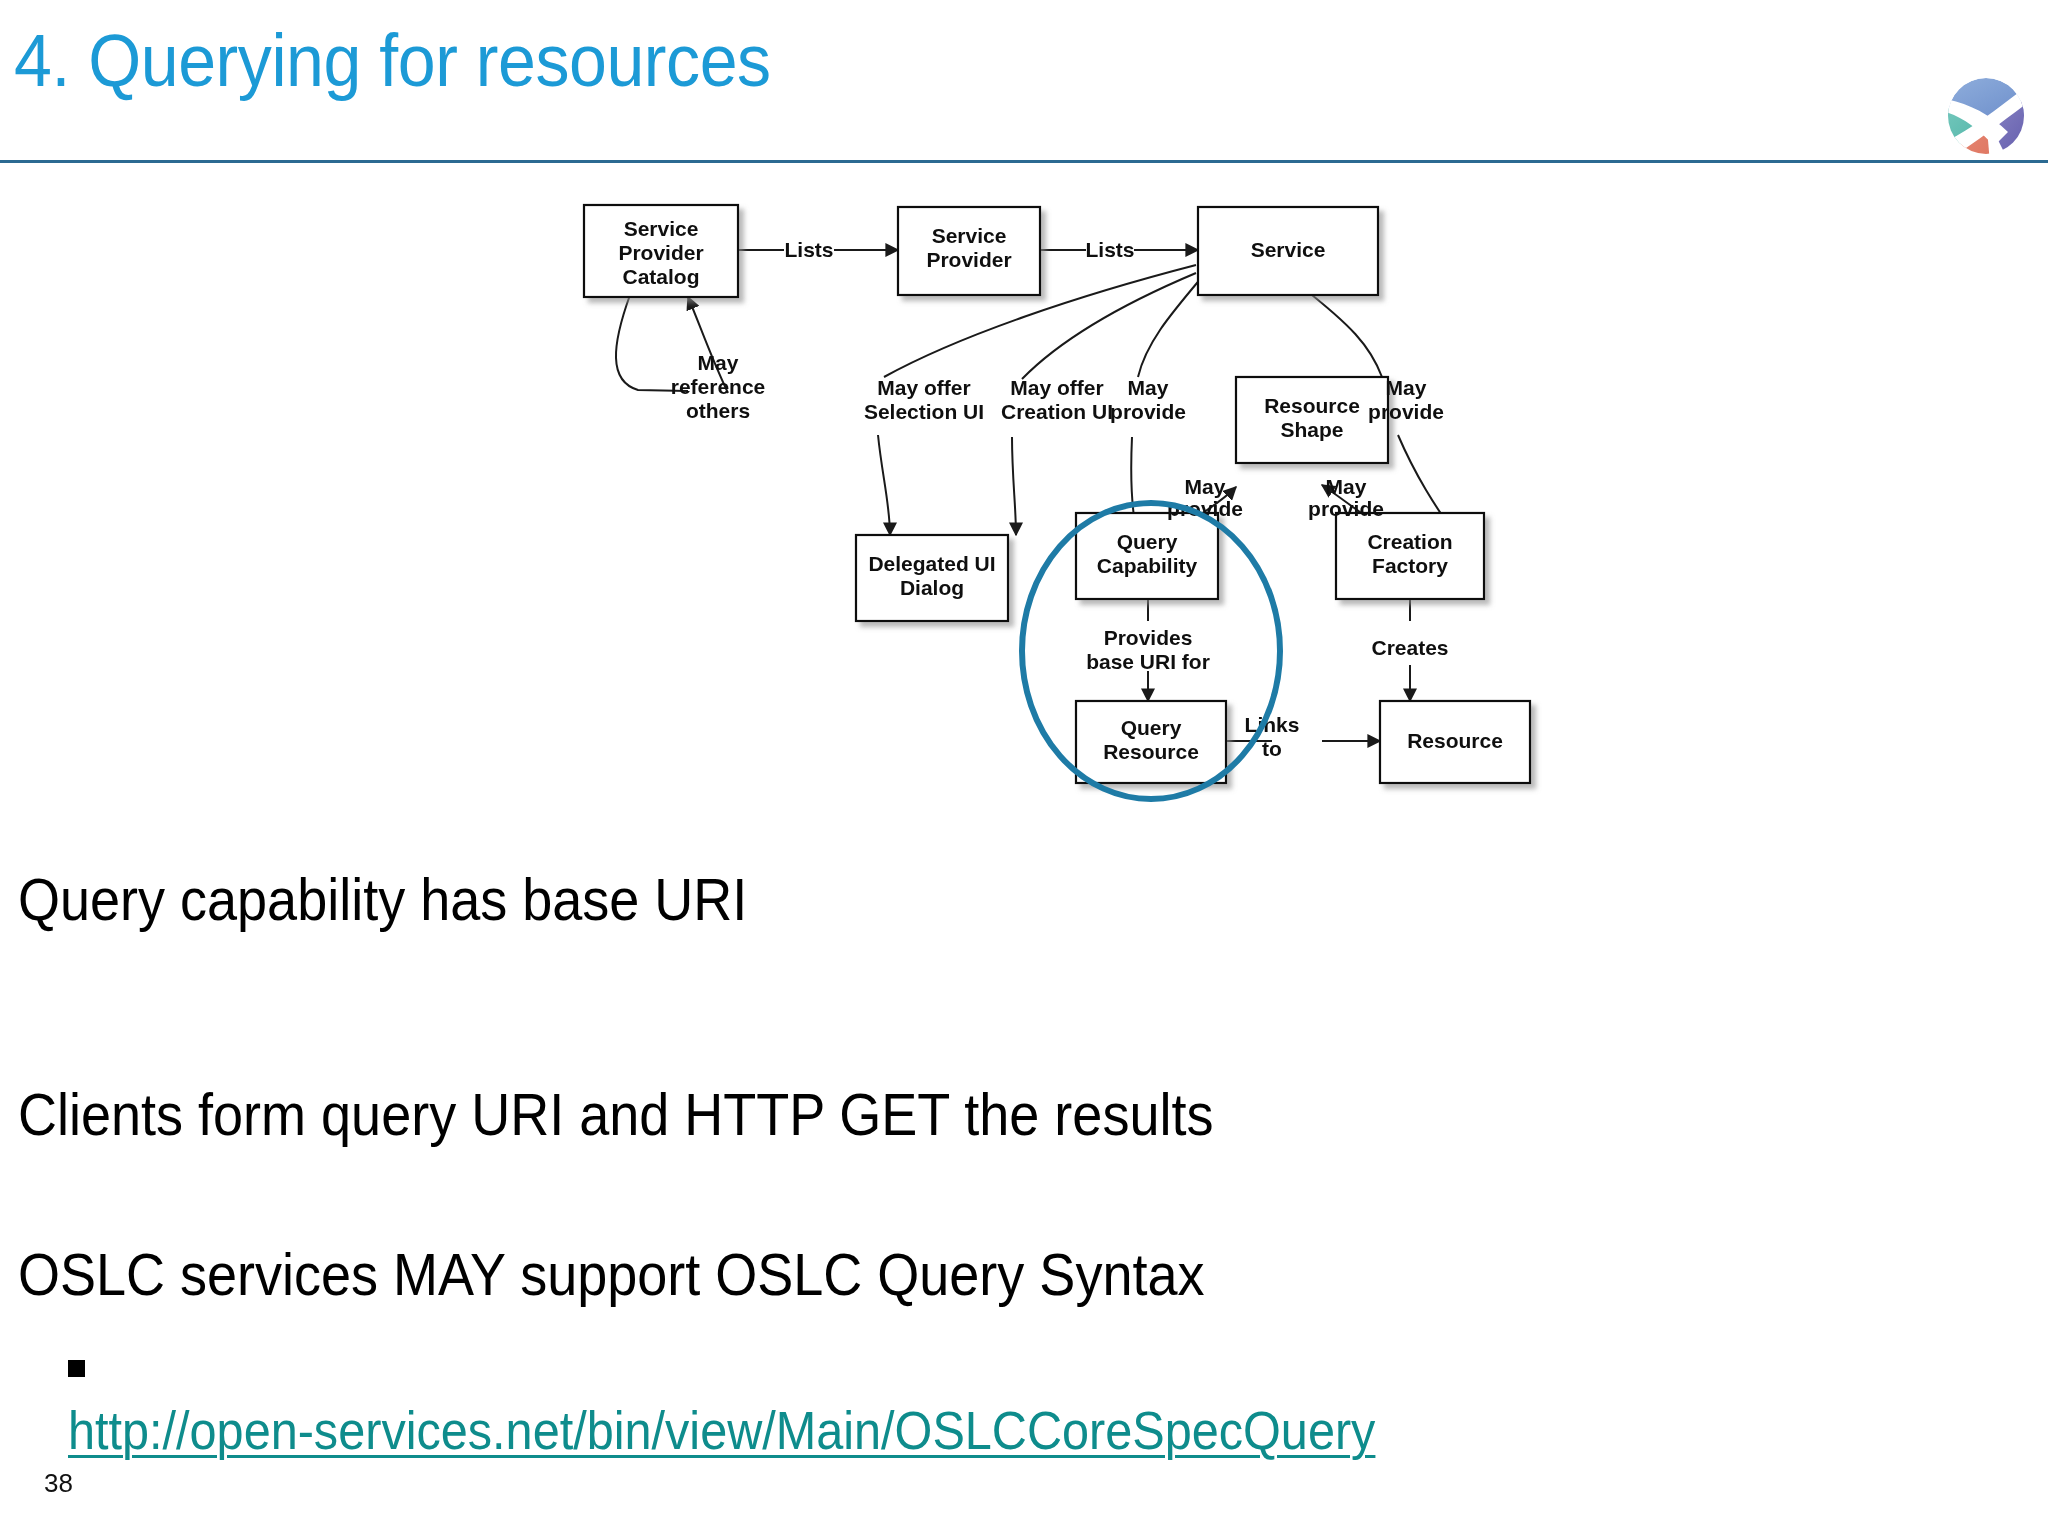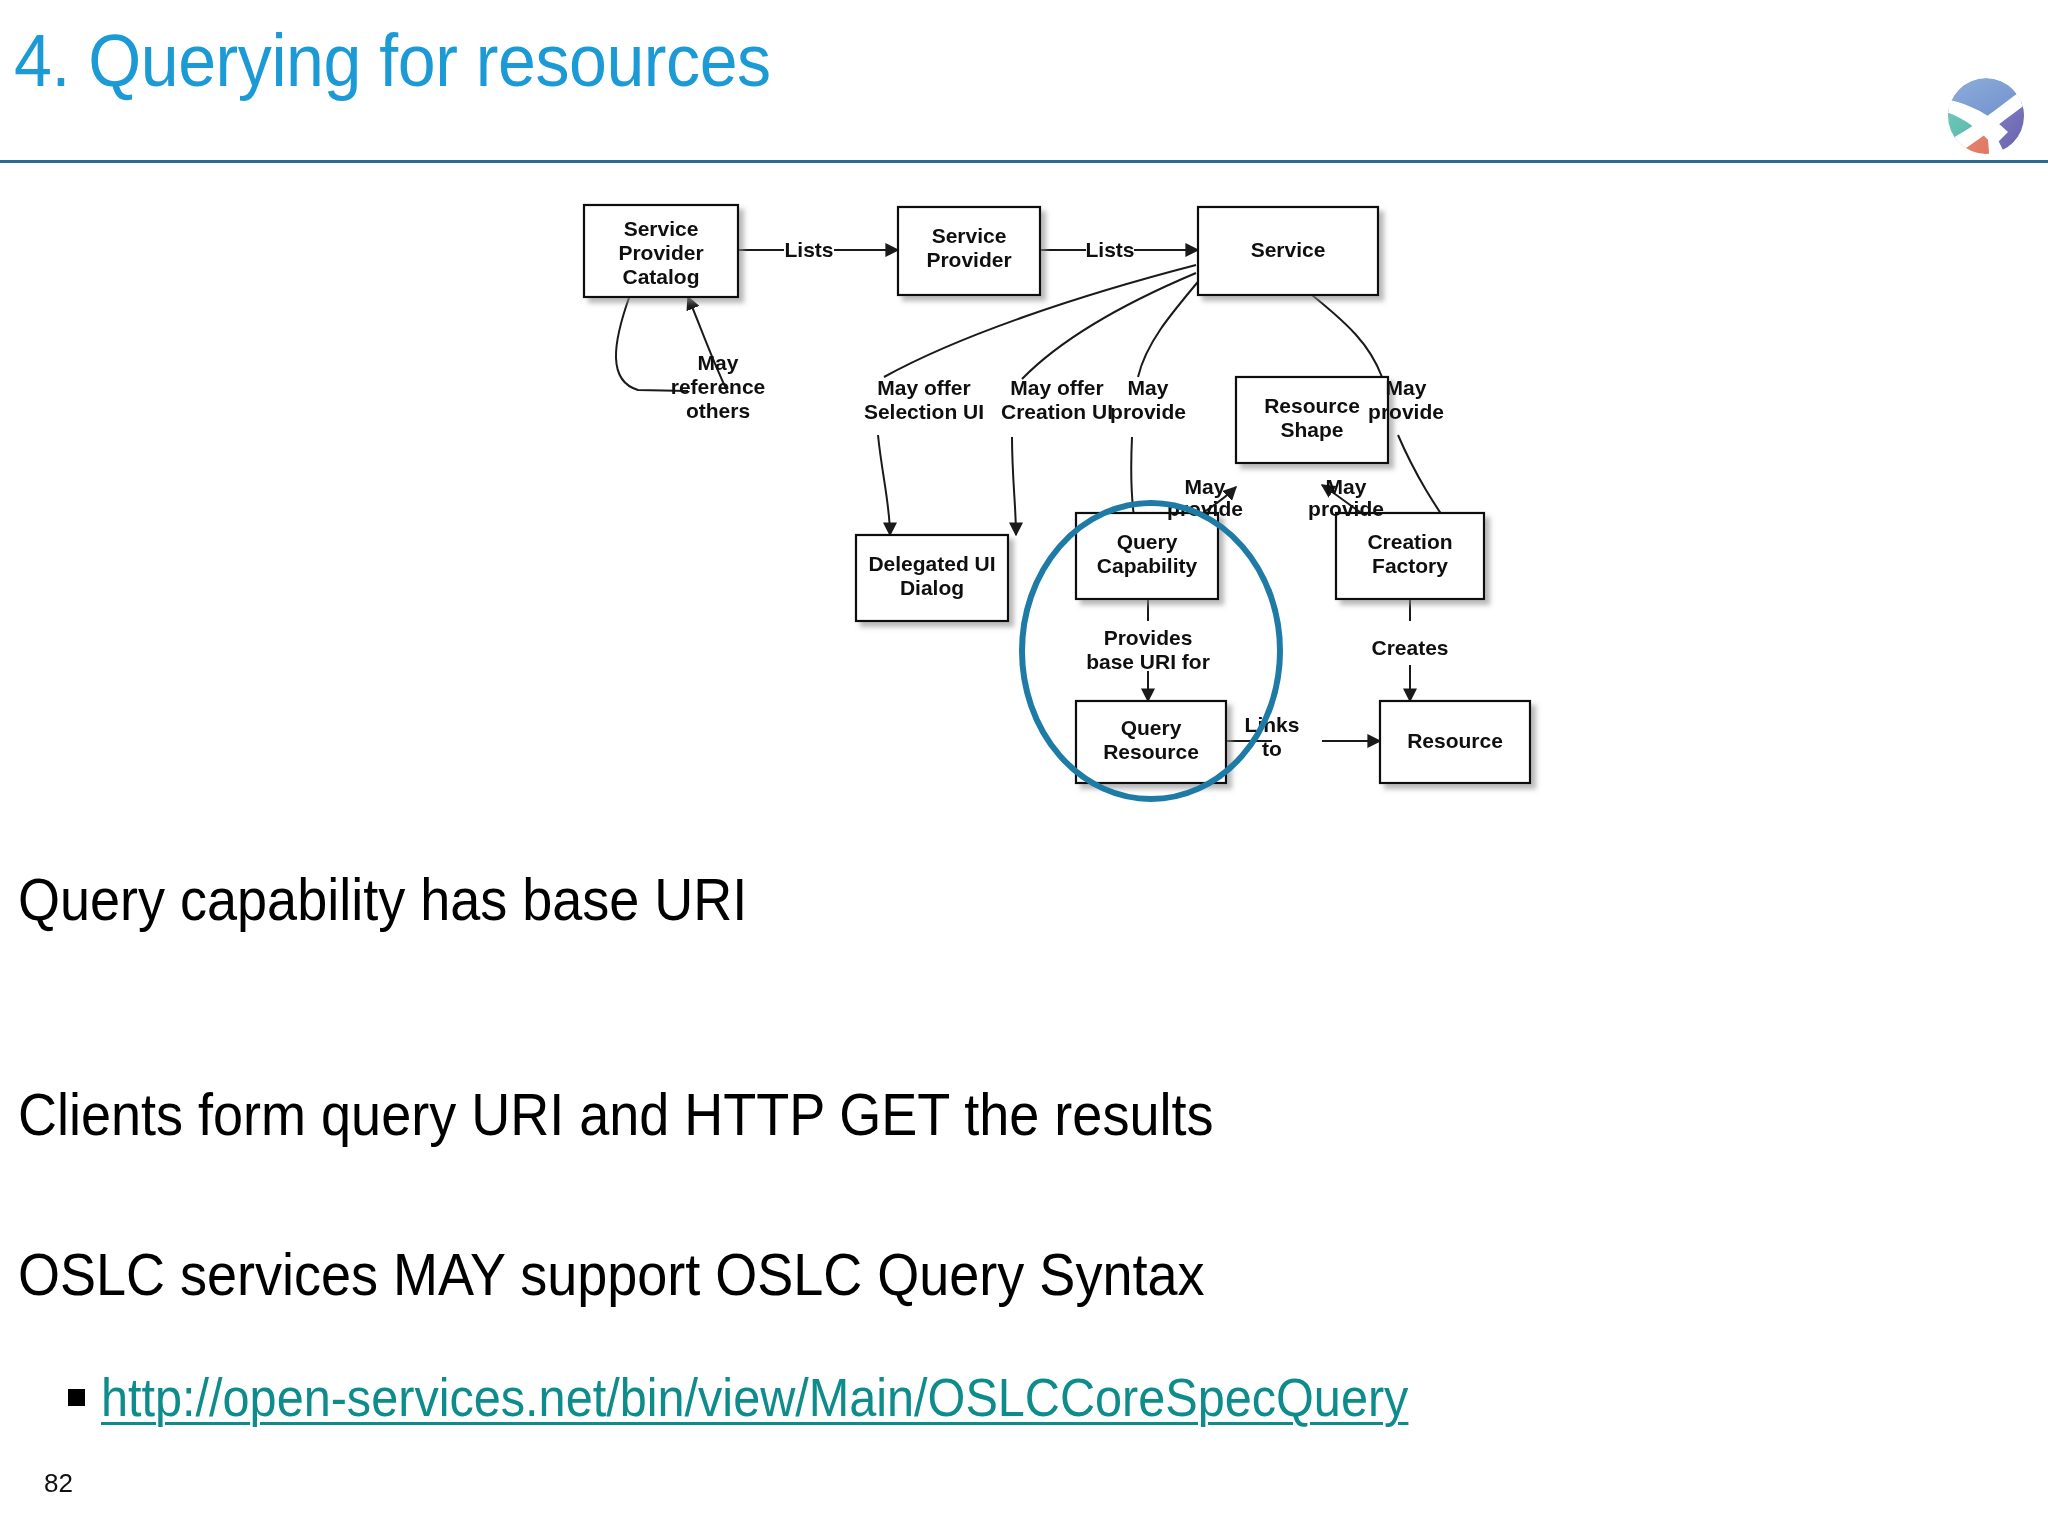--- a/index.html
+++ b/index.html
@@ -66,20 +66,21 @@
   #body-line-3 { top: 1245px; }
 
   #sub-bullet-row {
     position: absolute;
     left: 68px;
     top: 1370px;
     display: flex;
     align-items: baseline;
     gap: 16px;
     white-space: nowrap;
+    flex-direction: column;
   }
   #sub-bullet-marker {
     width: 17px;
     height: 17px;
     background: #000000;
     display: inline-block;
     position: relative;
     top: -10px;
     flex: 0 0 auto;
   }
@@ -351,13 +352,13 @@
 
 <div class="body-line" id="body-line-2">Clients form query URI and HTTP GET the results</div>
 
 <div class="body-line" id="body-line-3">OSLC services MAY support OSLC Query Syntax</div>
 
 <div id="sub-bullet-row">
   <span id="sub-bullet-marker"></span>
   <a id="sub-bullet-link" href="#">http://open-services.net/bin/view/Main/OSLCCoreSpecQuery</a>
 </div>
 
-<div id="page-number">82</div>
+<div id="page-number">38</div>
 
 </body></html>

